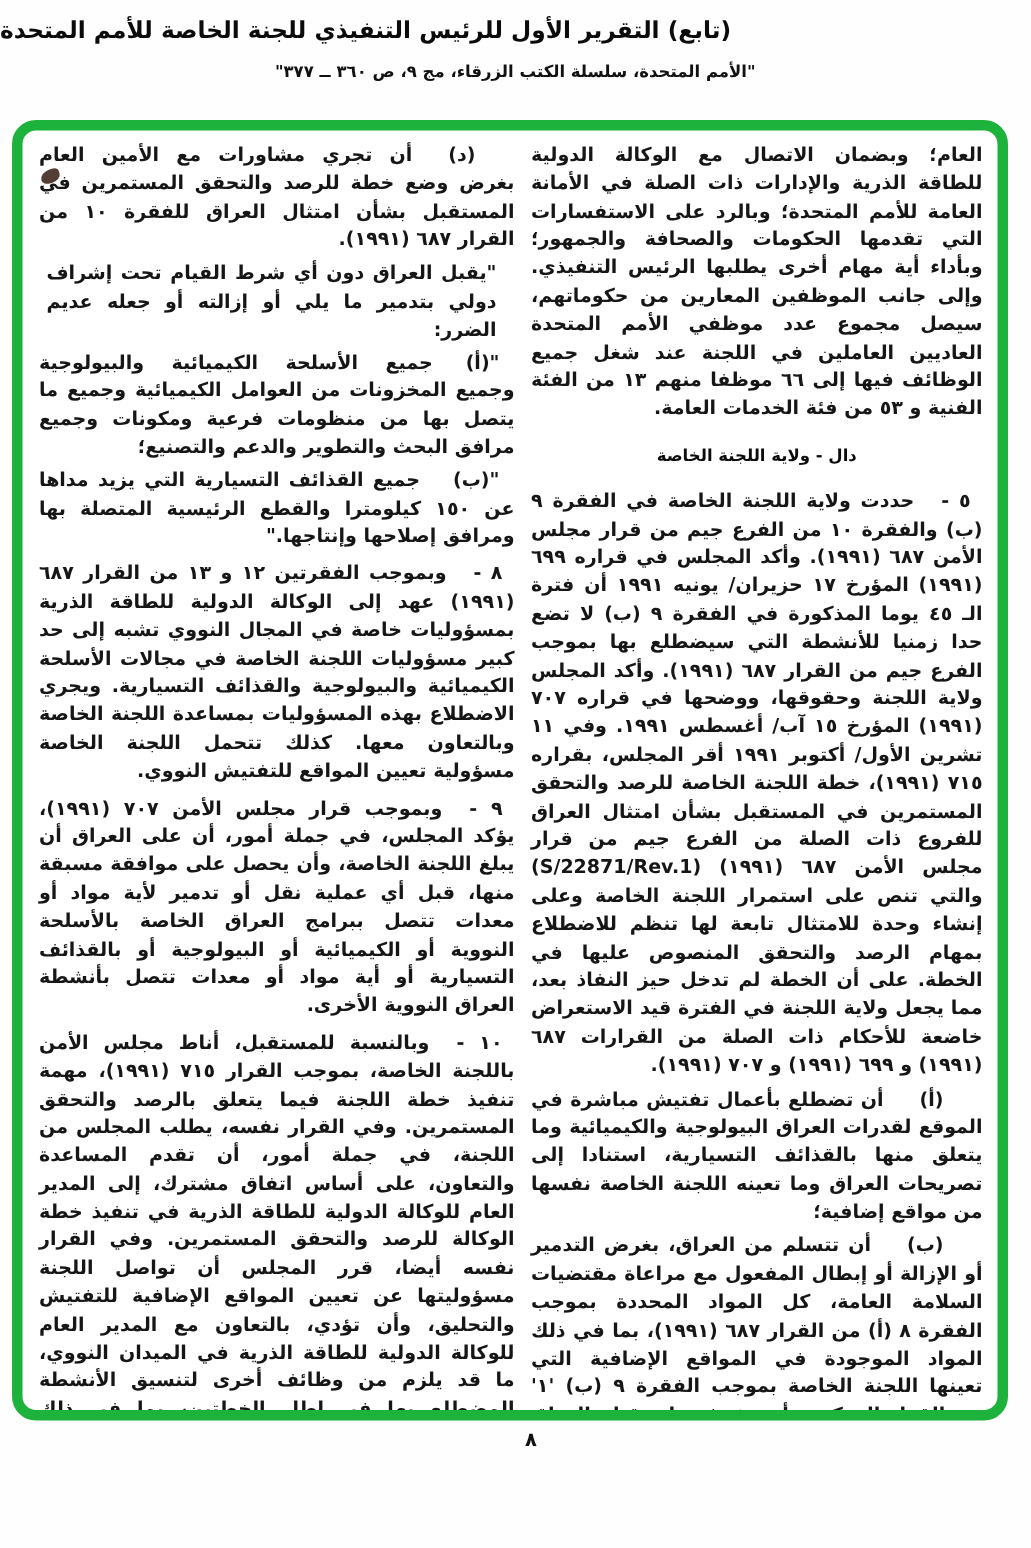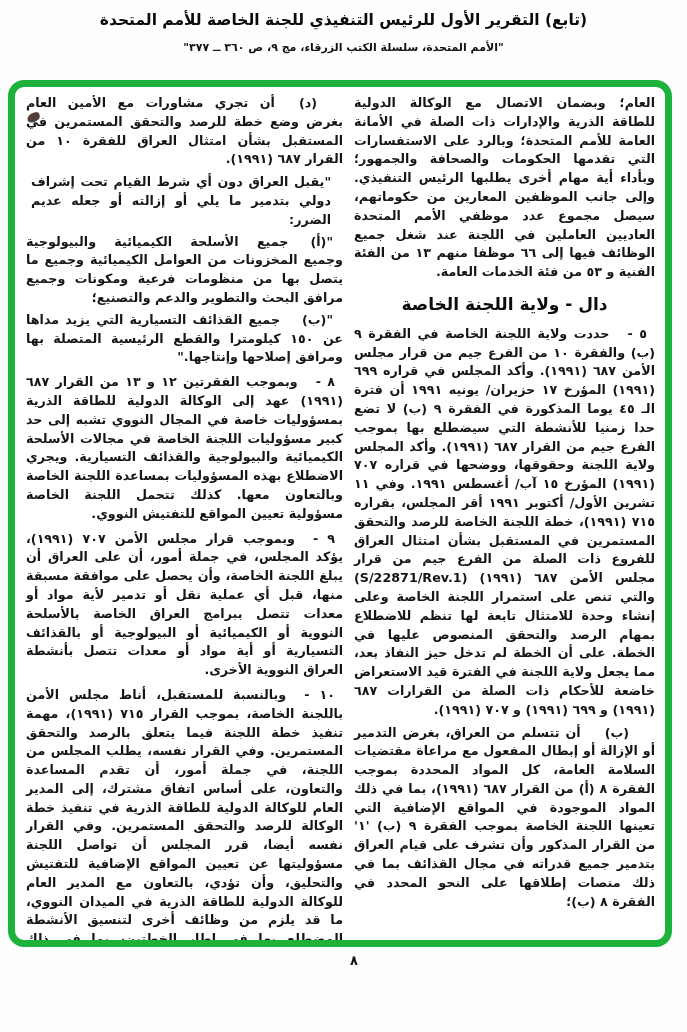--- a/index.html
+++ b/index.html
@@ -4,21 +4,21 @@
 <style>
   html,body{margin:0;padding:0;}
   body{
     width:687px;height:1032px;position:relative;overflow:hidden;
     background:#fefefe;color:#151515;
     font-family:"DejaVu Sans",sans-serif;
     direction:rtl;
   }
   .title{
     position:absolute;top:11px;left:0;right:0;
-    text-align:center;font-size:15.5px;font-weight:bold;color:#0b0b0b;
+    text-align:left;font-size:15.5px;font-weight:bold;color:#0b0b0b;
   }
   .subtitle{
     position:absolute;top:41px;left:0;right:0;
     text-align:center;font-size:11px;font-weight:bold;color:#111;
   }
   .frame{
     position:absolute;left:8px;top:80px;width:664px;height:867px;
     box-sizing:border-box;border:7px solid #1db23c;border-radius:16px;
     padding:7px 10px 4px 9px;overflow:hidden;background:#fff;
   }
@@ -29,21 +29,21 @@
   }
   .cols{display:flex;gap:11px;align-items:flex-start;}
   .col{box-sizing:border-box;}
   .col-right{width:301px;}
   .col-left{width:317px;}
   p.para{
     margin:0 0 4px;font-size:12.7px;line-height:18.8px;
     font-weight:bold;text-align:justify;color:#161616;
   }
   p.cont{text-indent:0;}
-  p.heading{text-align:center;text-indent:0;margin:13px 0 11px;font-size:17px;color:#0c0c0c;}
+  p.heading{text-align:center;text-indent:0;margin:13px 0 11px;font-size:11px;color:#0c0c0c;}
   p.num{margin-top:6px;text-indent:8px;}
   p.item{text-indent:26px;}
   p.quote{padding:0 12px 0 5px;text-indent:0;margin-bottom:3px;}
   p.qitem{text-indent:10px;margin-bottom:3px;}
   .num .plabel{margin-left:18px;}
   .item .plabel{margin-left:24px;}
   .qitem .plabel{margin-left:22px;}
   .pagenum{
     position:absolute;top:953px;left:344px;width:20px;
     text-align:center;font-size:13px;font-weight:bold;color:#111;
@@ -55,20 +55,21 @@
 <div class="title">(تابع) التقرير الأول للرئيس التنفيذي للجنة الخاصة للأمم المتحدة</div>
 <div class="subtitle">"الأمم المتحدة، سلسلة الكتب الزرقاء، مج ٩، ص ٣٦٠ ــ ٣٧٧"</div>
 
 <div class="frame" style="border-color: rgb(29, 178, 60);">
   <div class="speck"></div>
   <div class="cols">
     <div class="col col-right">
         <p class="para cont">العام؛ وبضمان الاتصال مع الوكالة الدولية للطاقة الذرية والإدارات ذات الصلة في الأمانة العامة للأمم المتحدة؛ وبالرد على الاستفسارات التي تقدمها الحكومات والصحافة والجمهور؛ وبأداء أية مهام أخرى يطلبها الرئيس التنفيذي. وإلى جانب الموظفين المعارين من حكوماتهم، سيصل مجموع عدد موظفي الأمم المتحدة العاديين العاملين في اللجنة عند شغل جميع الوظائف فيها إلى ٦٦ موظفا منهم ١٣ من الفئة الفنية و ٥٣ من فئة الخدمات العامة.</p>
         <p class="para heading">دال - ولاية اللجنة الخاصة</p>
         <p class="para num"><span class="plabel">٥ -</span>حددت ولاية اللجنة الخاصة في الفقرة ٩ (ب) والفقرة ١٠ من الفرع جيم من قرار مجلس الأمن ٦٨٧ (١٩٩١). وأكد المجلس في قراره ٦٩٩ (١٩٩١) المؤرخ ١٧ حزيران/ يونيه ١٩٩١ أن فترة الـ ٤٥ يوما المذكورة في الفقرة ٩ (ب) لا تضع حدا زمنيا للأنشطة التي سيضطلع بها بموجب الفرع جيم من القرار ٦٨٧ (١٩٩١). وأكد المجلس ولاية اللجنة وحقوقها، ووضحها في قراره ٧٠٧ (١٩٩١) المؤرخ ١٥ آب/ أغسطس ١٩٩١. وفي ١١ تشرين الأول/ أكتوبر ١٩٩١ أقر المجلس، بقراره ٧١٥ (١٩٩١)، خطة اللجنة الخاصة للرصد والتحقق المستمرين في المستقبل بشأن امتثال العراق للفروع ذات الصلة من الفرع جيم من قرار مجلس الأمن ٦٨٧ (١٩٩١) (S/22871/Rev.1) والتي تنص على استمرار اللجنة الخاصة وعلى إنشاء وحدة للامتثال تابعة لها تنظم للاضطلاع بمهام الرصد والتحقق المنصوص عليها في الخطة. على أن الخطة لم تدخل حيز النفاذ بعد، مما يجعل ولاية اللجنة في الفترة قيد الاستعراض خاضعة للأحكام ذات الصلة من القرارات ٦٨٧ (١٩٩١) و ٦٩٩ (١٩٩١) و ٧٠٧ (١٩٩١).</p>
+        <p class="para item"><span class="plabel">(أ)</span>أن تضطلع بأعمال تفتيش مباشرة في الموقع لقدرات العراق البيولوجية والكيميائية وما يتعلق منها بالقذائف التسيارية، استنادا إلى تصريحات العراق وما تعينه اللجنة الخاصة نفسها من مواقع إضافية؛</p>
         <p class="para item"><span class="plabel">(ب)</span>أن تتسلم من العراق، بغرض التدمير أو الإزالة أو إبطال المفعول مع مراعاة مقتضيات السلامة العامة، كل المواد المحددة بموجب الفقرة ٨ (أ) من القرار ٦٨٧ (١٩٩١)، بما في ذلك المواد الموجودة في المواقع الإضافية التي تعينها اللجنة الخاصة بموجب الفقرة ٩ (ب) '١' من القرار المذكور وأن تشرف على قيام العراق بتدمير جميع قدراته في مجال القذائف بما في ذلك منصات إطلاقها على النحو المحدد في الفقرة ٨ (ب)؛</p>
       </div>
     <div class="col col-left">
         <p class="para item"><span class="plabel">(د)</span>أن تجري مشاورات مع الأمين العام بغرض وضع خطة للرصد والتحقق المستمرين في المستقبل بشأن امتثال العراق للفقرة ١٠ من القرار ٦٨٧ (١٩٩١).</p>
         <p class="para quote">"يقبل العراق دون أي شرط القيام تحت إشراف دولي بتدمير ما يلي أو إزالته أو جعله عديم الضرر:</p>
         <p class="para qitem"><span class="plabel">"(أ)</span>جميع الأسلحة الكيميائية والبيولوجية وجميع المخزونات من العوامل الكيميائية وجميع ما يتصل بها من منظومات فرعية ومكونات وجميع مرافق البحث والتطوير والدعم والتصنيع؛</p>
         <p class="para qitem"><span class="plabel">"(ب)</span>جميع القذائف التسيارية التي يزيد مداها عن ١٥٠ كيلومترا والقطع الرئيسية المتصلة بها ومرافق إصلاحها وإنتاجها."</p>
         <p class="para num"><span class="plabel">٨ -</span>وبموجب الفقرتين ١٢ و ١٣ من القرار ٦٨٧ (١٩٩١) عهد إلى الوكالة الدولية للطاقة الذرية بمسؤوليات خاصة في المجال النووي تشبه إلى حد كبير مسؤوليات اللجنة الخاصة في مجالات الأسلحة الكيميائية والبيولوجية والقذائف التسيارية. ويجري الاضطلاع بهذه المسؤوليات بمساعدة اللجنة الخاصة وبالتعاون معها. كذلك تتحمل اللجنة الخاصة مسؤولية تعيين المواقع للتفتيش النووي.</p>
         <p class="para num"><span class="plabel">٩ -</span>وبموجب قرار مجلس الأمن ٧٠٧ (١٩٩١)، يؤكد المجلس، في جملة أمور، أن على العراق أن يبلغ اللجنة الخاصة، وأن يحصل على موافقة مسبقة منها، قبل أي عملية نقل أو تدمير لأية مواد أو معدات تتصل ببرامج العراق الخاصة بالأسلحة النووية أو الكيميائية أو البيولوجية أو بالقذائف التسيارية أو أية مواد أو معدات تتصل بأنشطة العراق النووية الأخرى.</p>
         <p class="para num"><span class="plabel">١٠ -</span>وبالنسبة للمستقبل، أناط مجلس الأمن باللجنة الخاصة، بموجب القرار ٧١٥ (١٩٩١)، مهمة تنفيذ خطة اللجنة فيما يتعلق بالرصد والتحقق المستمرين. وفي القرار نفسه، يطلب المجلس من اللجنة، في جملة أمور، أن تقدم المساعدة والتعاون، على أساس اتفاق مشترك، إلى المدير العام للوكالة الدولية للطاقة الذرية في تنفيذ خطة الوكالة للرصد والتحقق المستمرين. وفي القرار نفسه أيضا، قرر المجلس أن تواصل اللجنة مسؤوليتها عن تعيين المواقع الإضافية للتفتيش والتحليق، وأن تؤدي، بالتعاون مع المدير العام للوكالة الدولية للطاقة الذرية في الميدان النووي، ما قد يلزم من وظائف أخرى لتنسيق الأنشطة المضطلع بها في إطار الخطتين، بما في ذلك الاستفادة إلى أقصى حد ممكن من الخدمات والمعلومات المتاحة على أساس مشترك وذلك تحقيقا للفعالية القصوى وللاستخدام الأمثل للموارد.</p>

